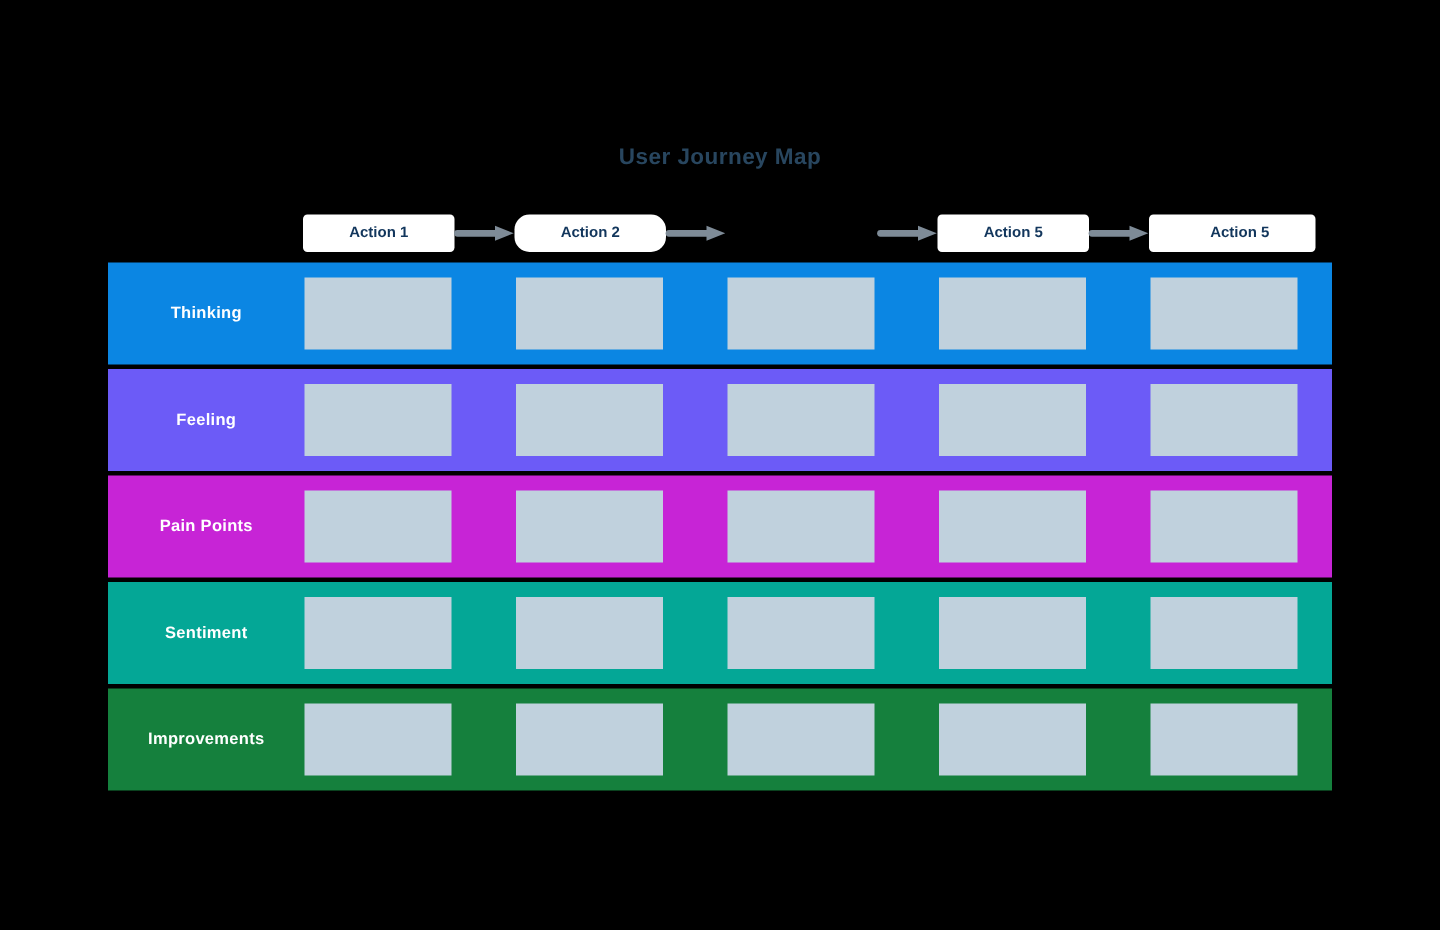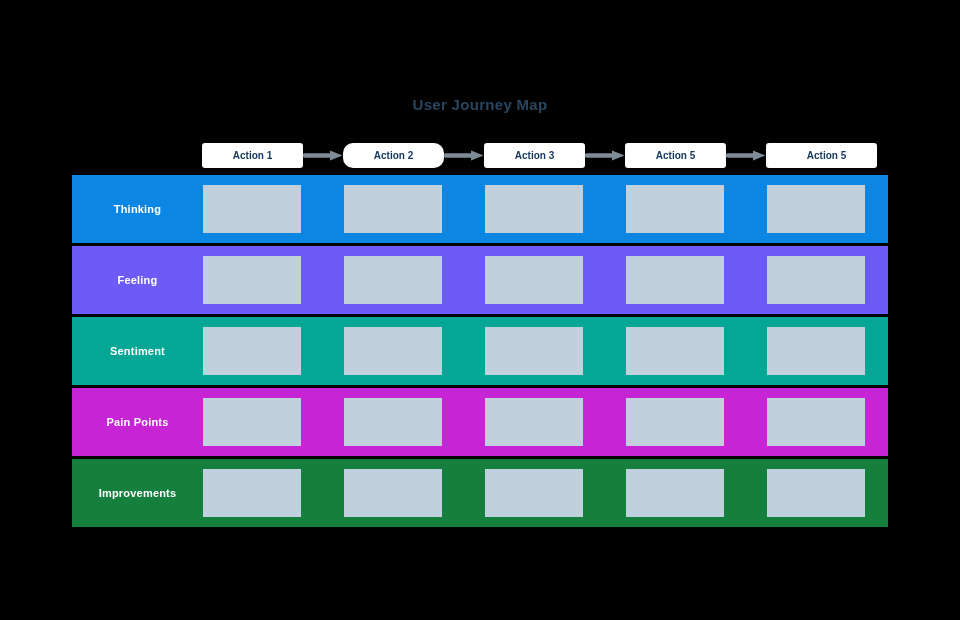--- a/index.html
+++ b/index.html
@@ -102,23 +102,20 @@
 <div id="canvas">
 
   <div class="title">User Journey Map</div>
 
   <div class="action-box col1">
     <span>Action 1</span>
   </div>
   <div class="action-box col2">
     <span>Action 2</span>
   </div>
-  <div class="action-box col3">
-    <span>Action 3</span>
-  </div>
   <div class="action-box col4">
     <span>Action 5</span>
   </div>
   <div class="action-box col5">
     <span>Action 5</span>
   </div>
 
   <svg class="arrow ar1" viewBox="0 0 41 11">
     <path d="M3 5.5 H29" stroke="#7e8b97" stroke-width="4.5" stroke-linecap="round" fill="none"></path>
     <polygon points="28,0.5 40.5,5.5 28,10.5" fill="#7e8b97"></polygon>
@@ -149,31 +146,31 @@
 
     <div class="lane" style="background: rgb(108, 91, 247);">
       <div class="lane-label">Feeling</div>
       <div class="cell cc1"></div>
       <div class="cell cc2"></div>
       <div class="cell cc3"></div>
       <div class="cell cc4"></div>
       <div class="cell cc5"></div>
     </div>
 
-    <div class="lane" style="background: rgb(4, 167, 150);">
-      <div class="lane-label">Sentiment</div>
+    <div class="lane" style="background: rgb(199, 36, 214);">
+      <div class="lane-label">Pain Points</div>
       <div class="cell cc1"></div>
       <div class="cell cc2"></div>
       <div class="cell cc3"></div>
       <div class="cell cc4"></div>
       <div class="cell cc5"></div>
     </div>
 
-    <div class="lane" style="background: rgb(199, 36, 214);">
-      <div class="lane-label">Pain Points</div>
+    <div class="lane" style="background: rgb(4, 167, 150);">
+      <div class="lane-label">Sentiment</div>
       <div class="cell cc1"></div>
       <div class="cell cc2"></div>
       <div class="cell cc3"></div>
       <div class="cell cc4"></div>
       <div class="cell cc5"></div>
     </div>
 
     <div class="lane" style="background: #15803d;">
       <div class="lane-label">Improvements</div>
       <div class="cell cc1"></div>

